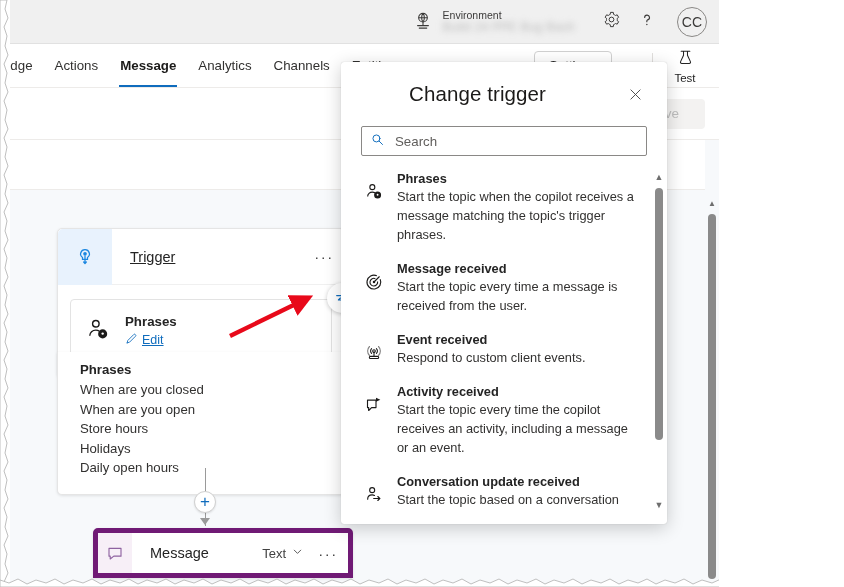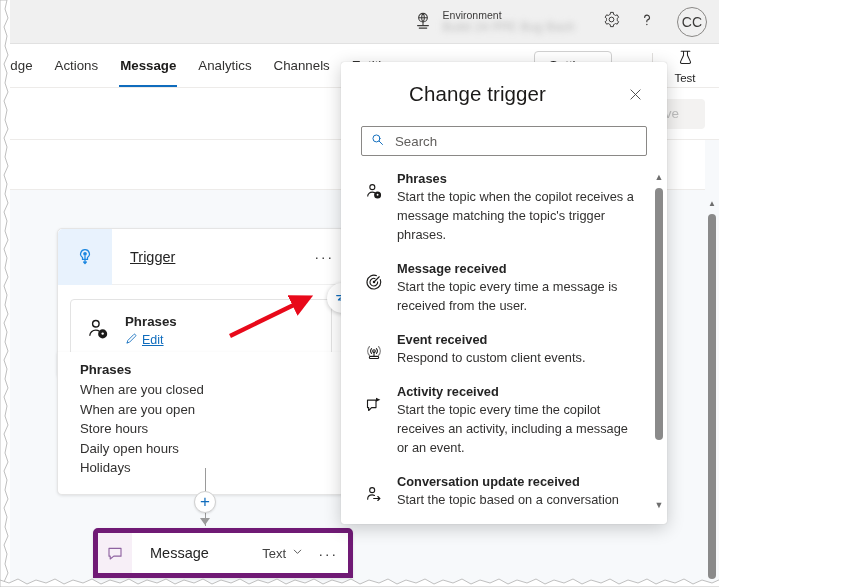--- a/index.html
+++ b/index.html
@@ -533,22 +533,22 @@
         </div>
       </div>
     </div>
   </div>
 
   <div class="phrase-list">
     <div class="pl-head">Phrases</div>
     <div class="pl-item">When are you closed</div>
     <div class="pl-item">When are you open</div>
     <div class="pl-item">Store hours</div>
+    <div class="pl-item">Holidays</div>
     <div class="pl-item">Daily open hours</div>
-    <div class="pl-item">Holidays</div>
   </div>
 
   <div class="conn"></div>
   <div class="plus-node">
     <span>+</span>
   </div>
   <div class="arrow-down"></div>
 
   <div class="node-message">
     <div class="msg-icon-box">

